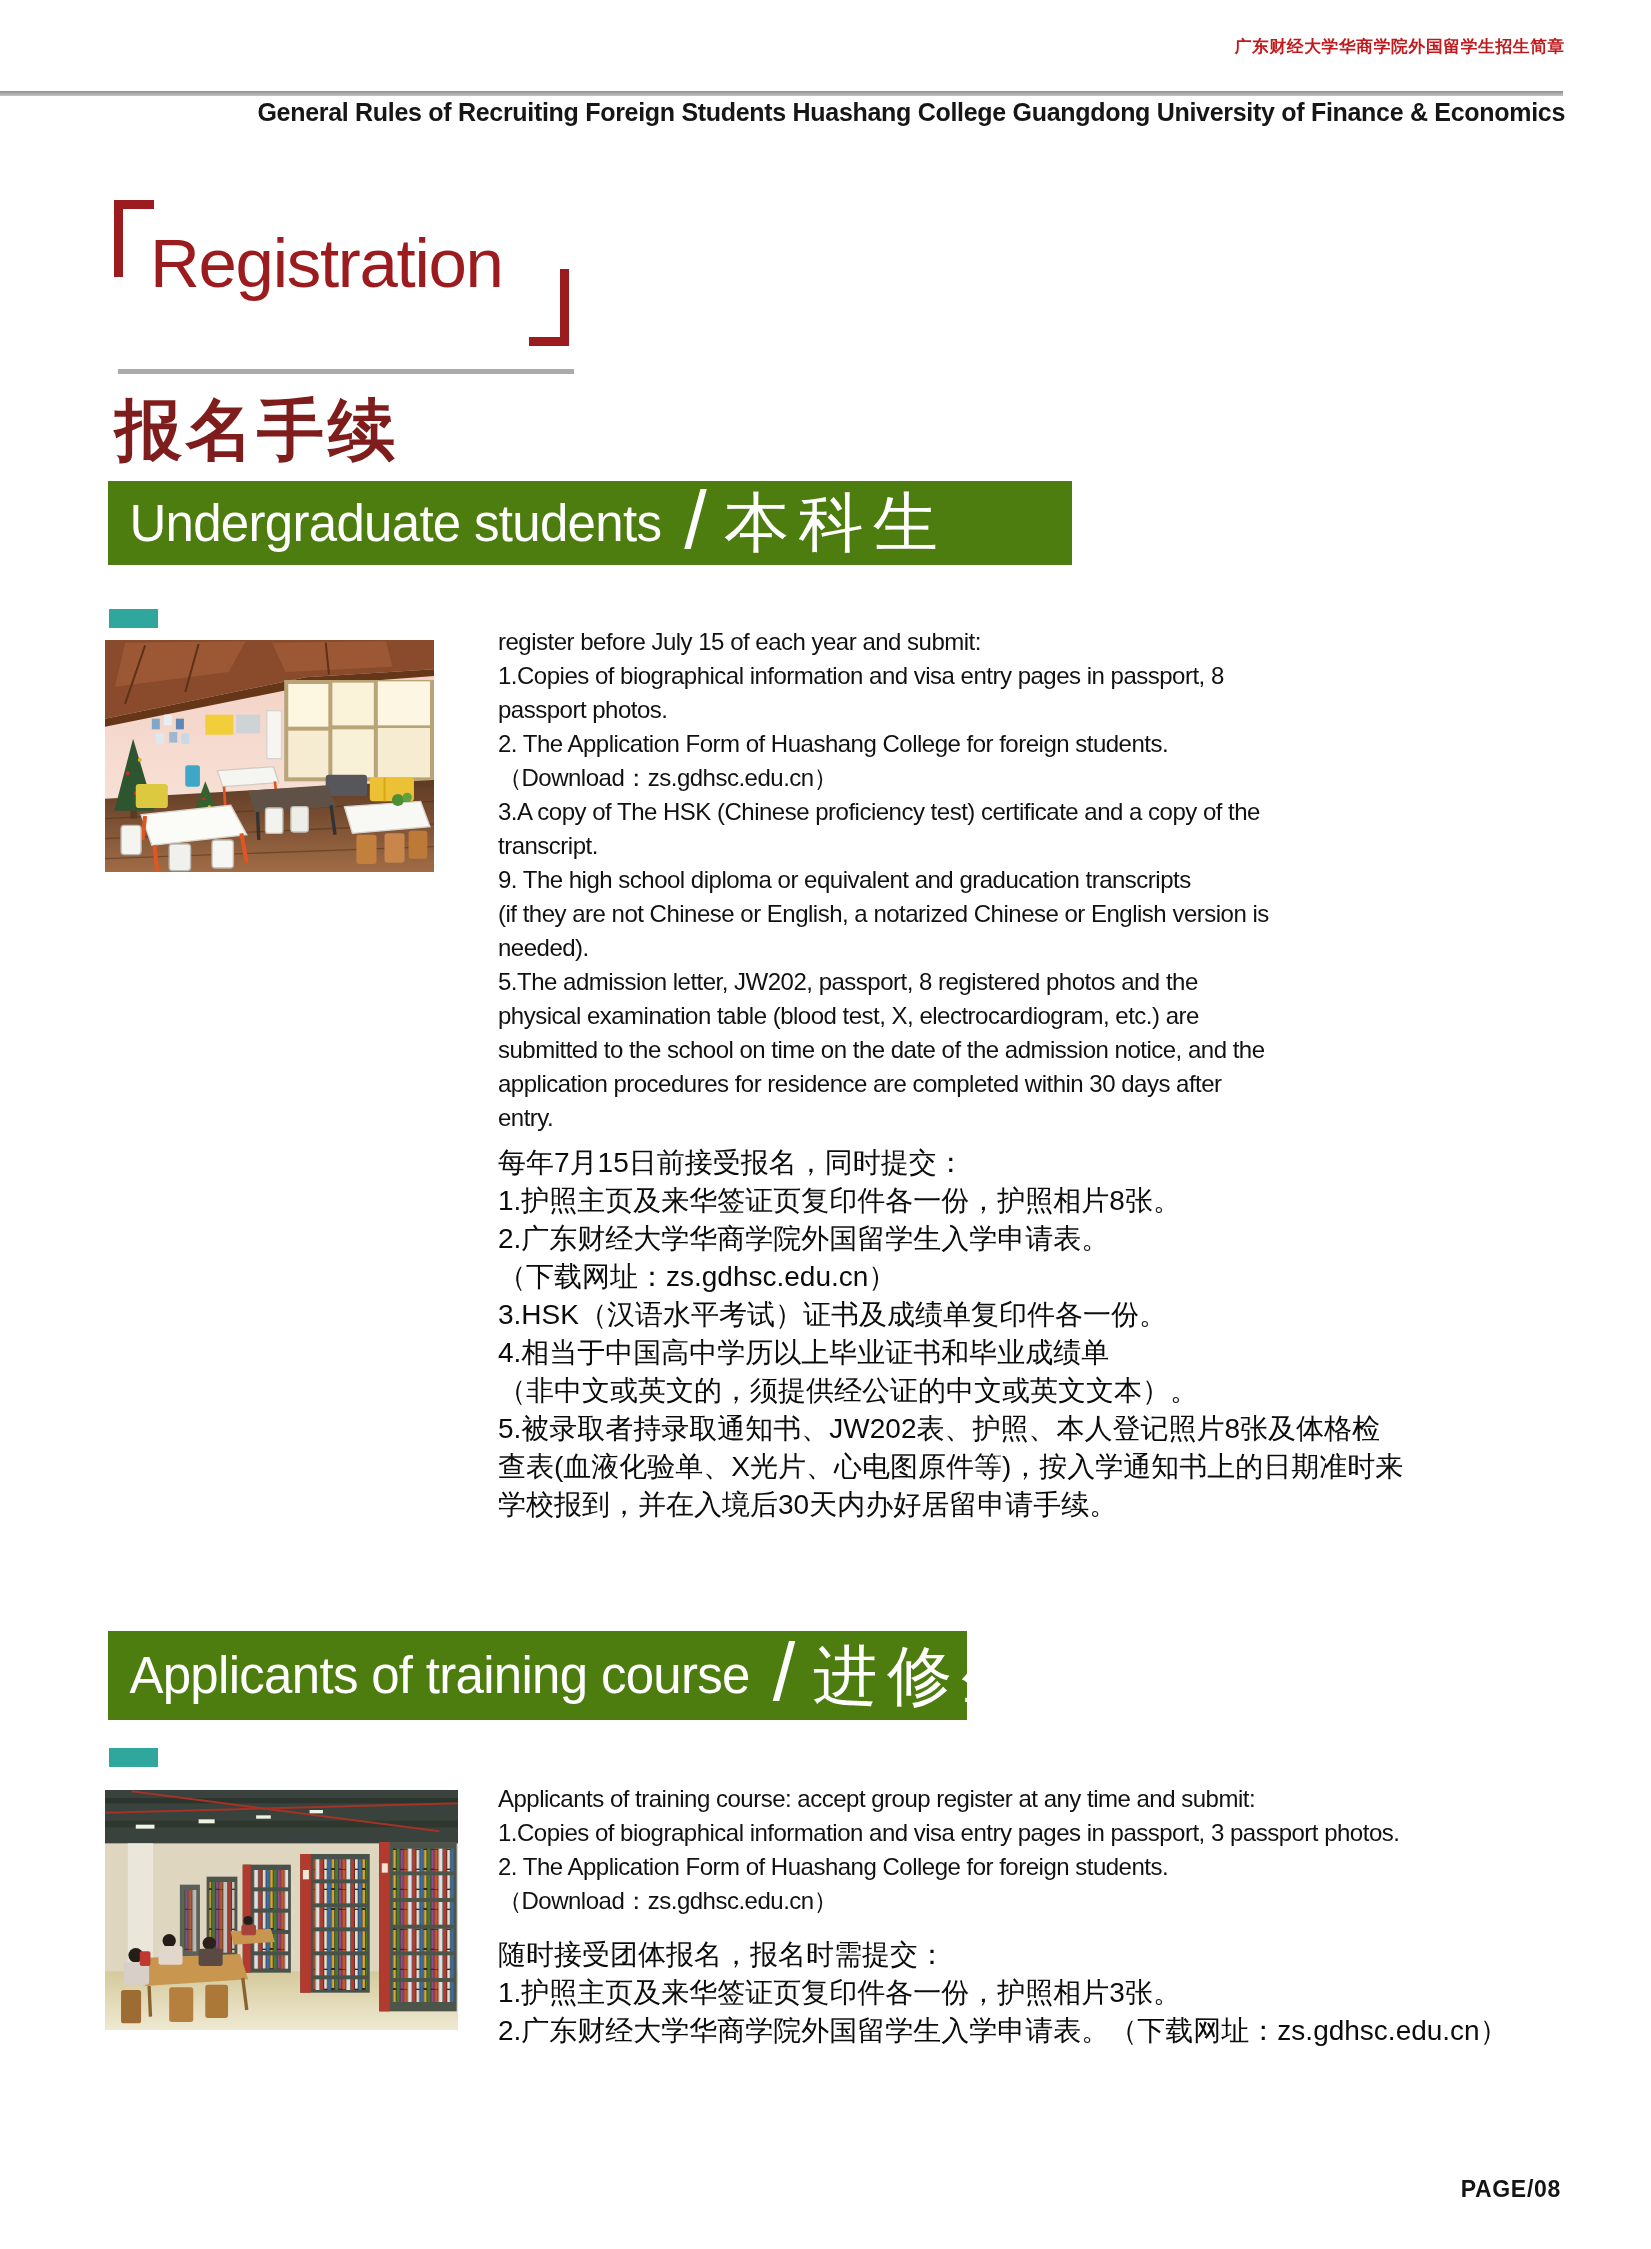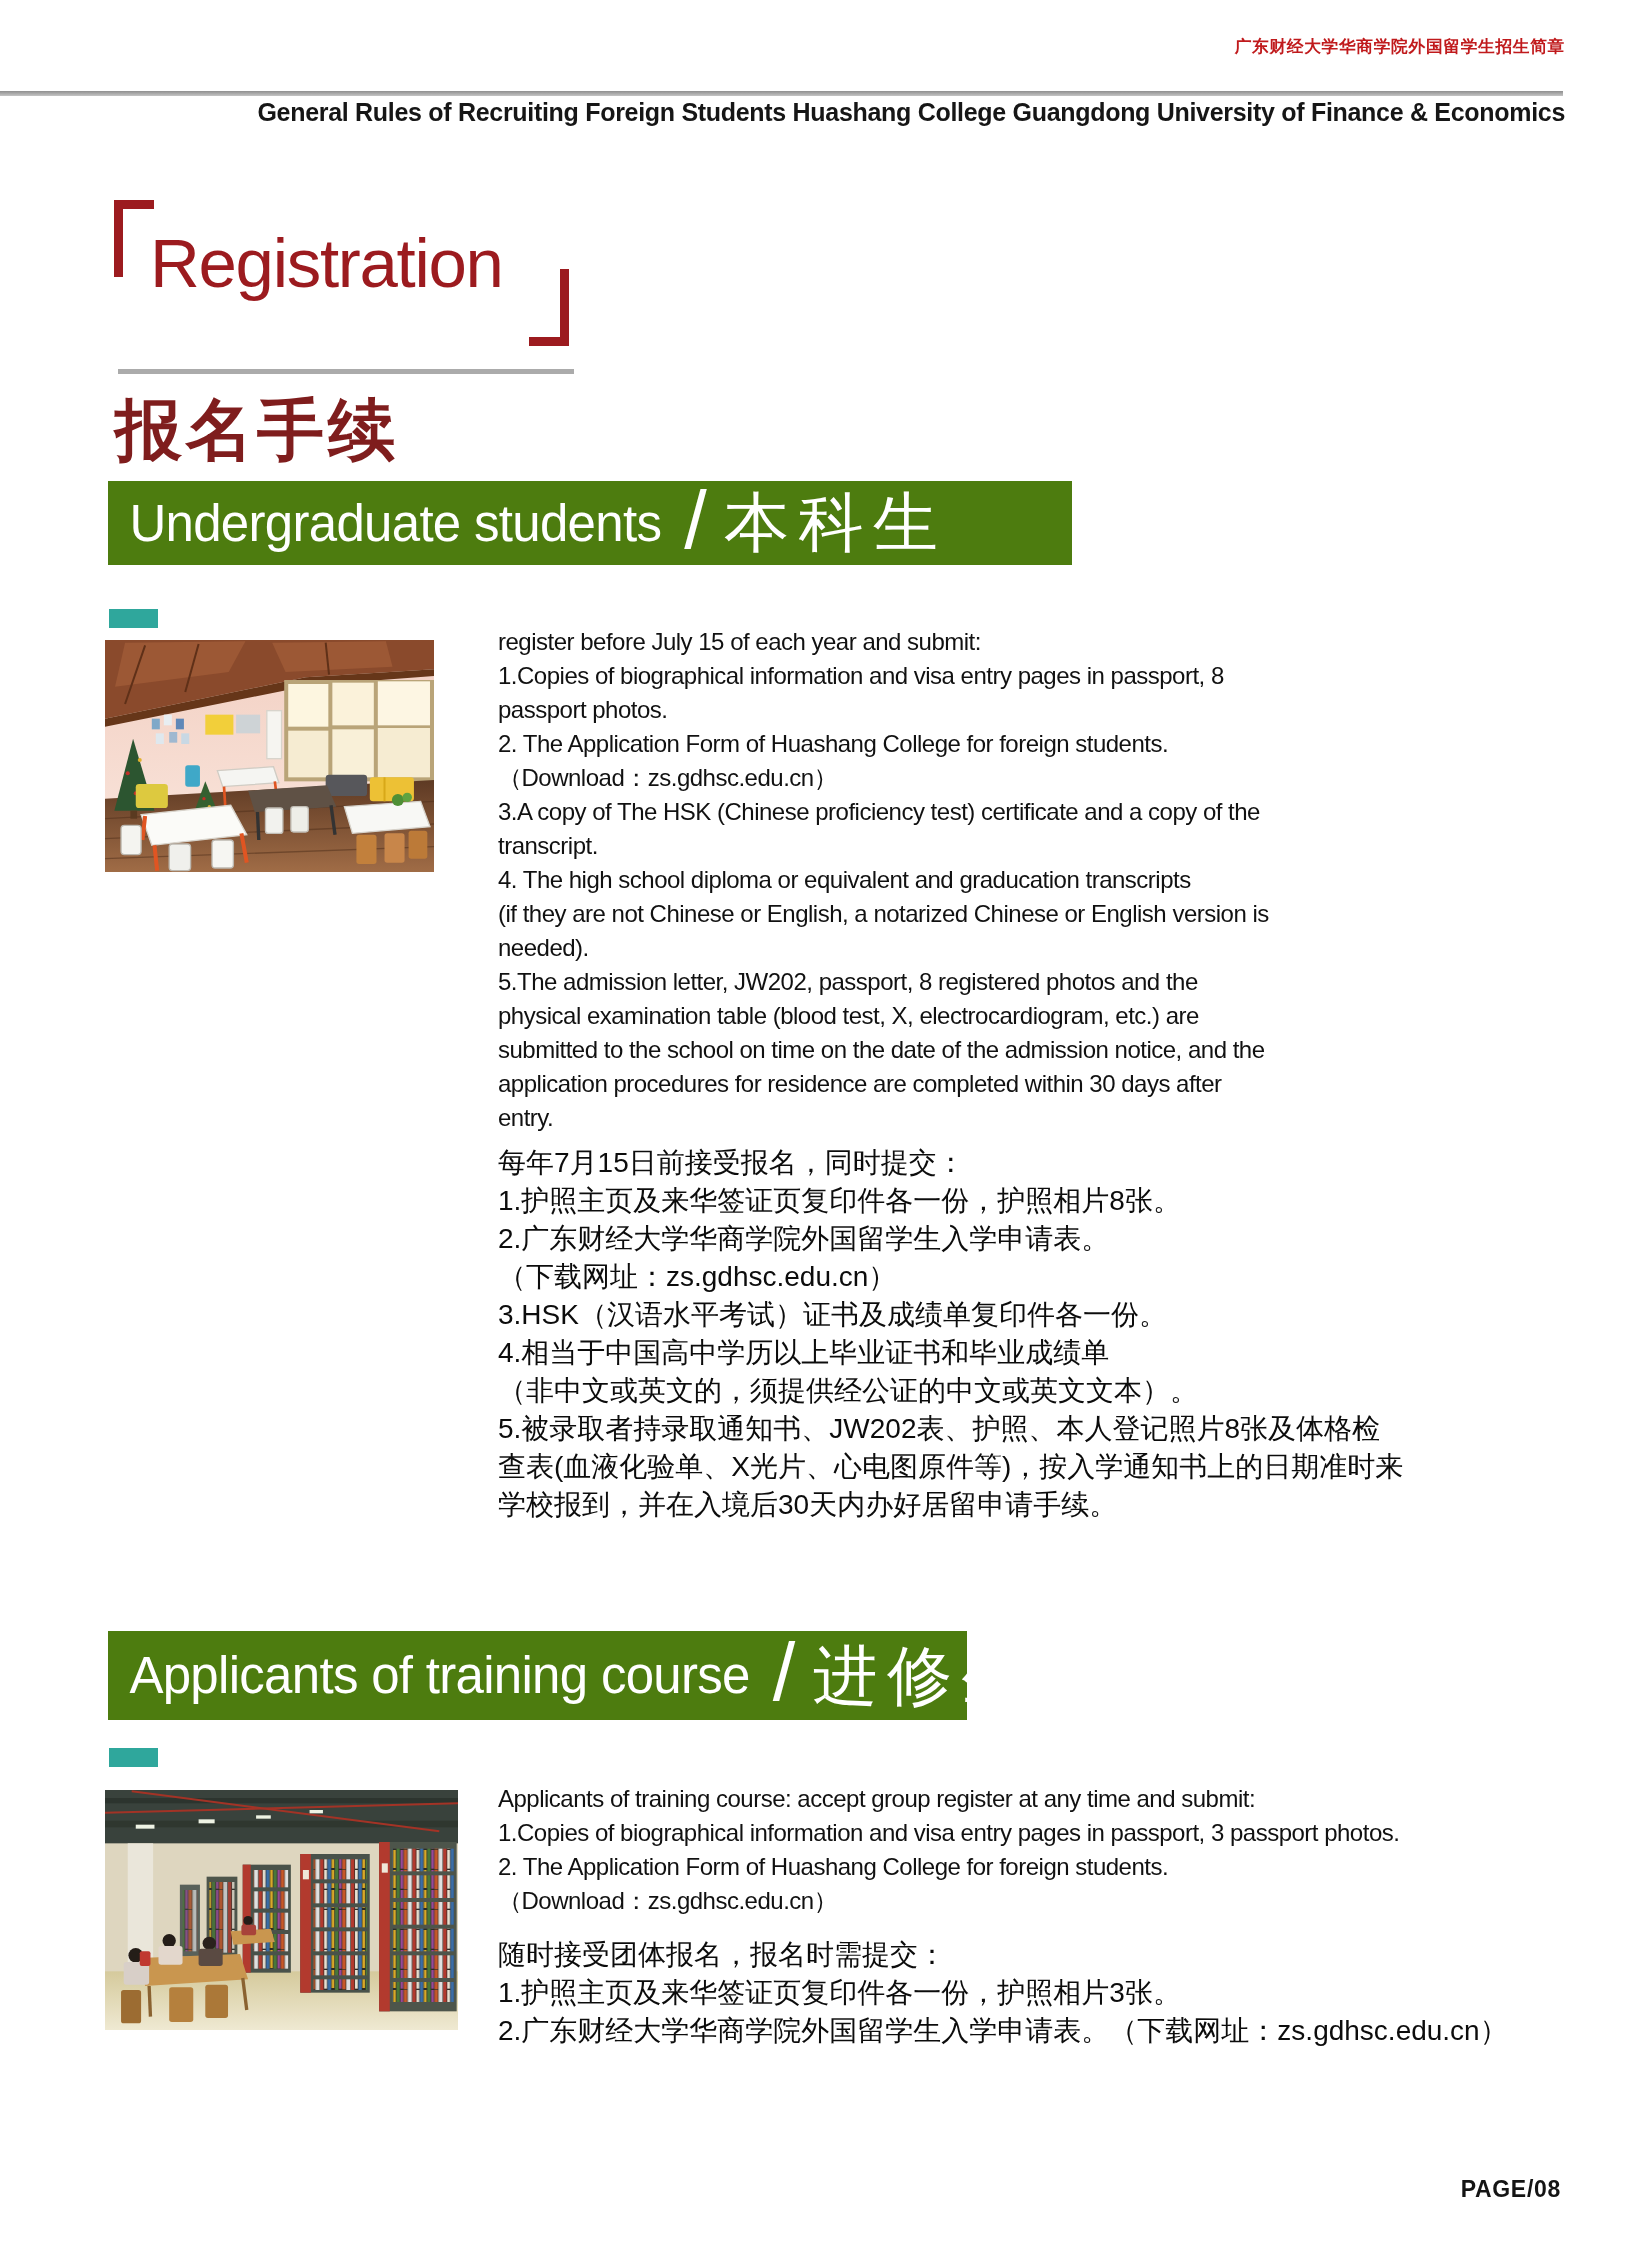--- a/index.html
+++ b/index.html
@@ -171,21 +171,21 @@
   </div>
 
   <div class="textcol en-lines en1">
     <div>register before July 15 of each year and submit:</div>
     <div>1.Copies of biographical information and visa entry pages in passport, 8</div>
     <div>passport photos.</div>
     <div>2. The Application Form of Huashang College for foreign students.</div>
     <div>（Download：zs.gdhsc.edu.cn）</div>
     <div>3.A copy of The HSK (Chinese proficiency test) certificate and a copy of the</div>
     <div>transcript.</div>
-    <div>4. The high school diploma or equivalent and graducation transcripts</div>
+    <div>9. The high school diploma or equivalent and graducation transcripts</div>
     <div>(if they are not Chinese or English, a notarized Chinese or English version is</div>
     <div>needed).</div>
     <div>5.The admission letter, JW202, passport, 8 registered photos and the</div>
     <div>physical examination table (blood test, X, electrocardiogram, etc.) are</div>
     <div>submitted to the school on time on the date of the admission notice, and the</div>
     <div>application procedures for residence are completed within 30 days after</div>
     <div>entry.</div>
   </div>
 
   <div class="textcol cn-lines cn1">

